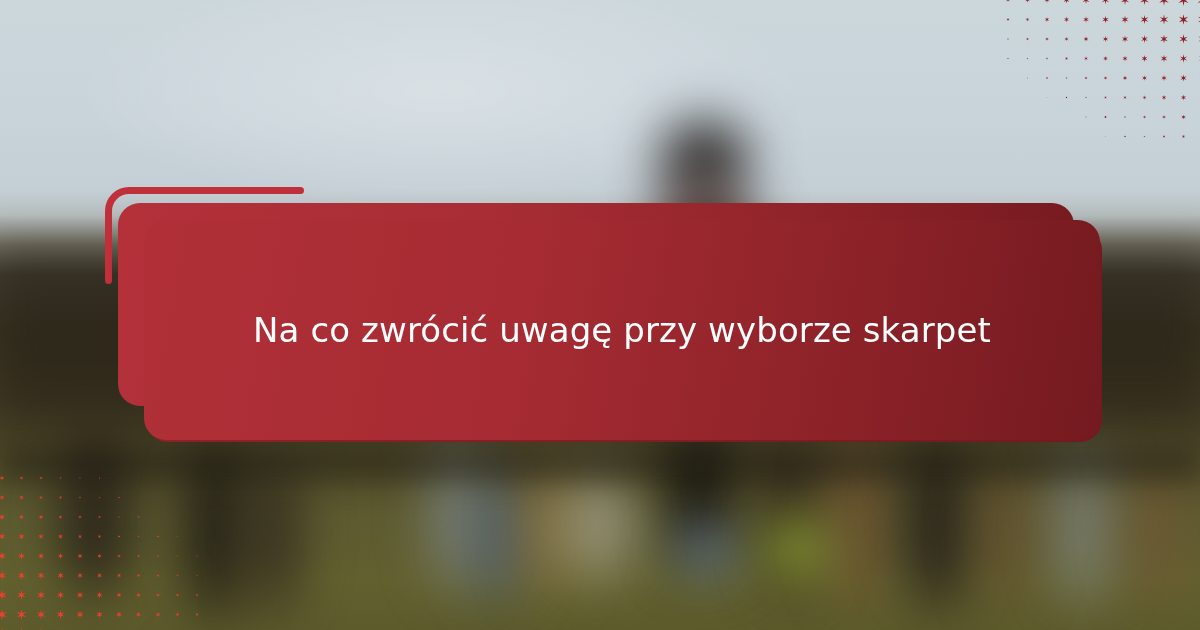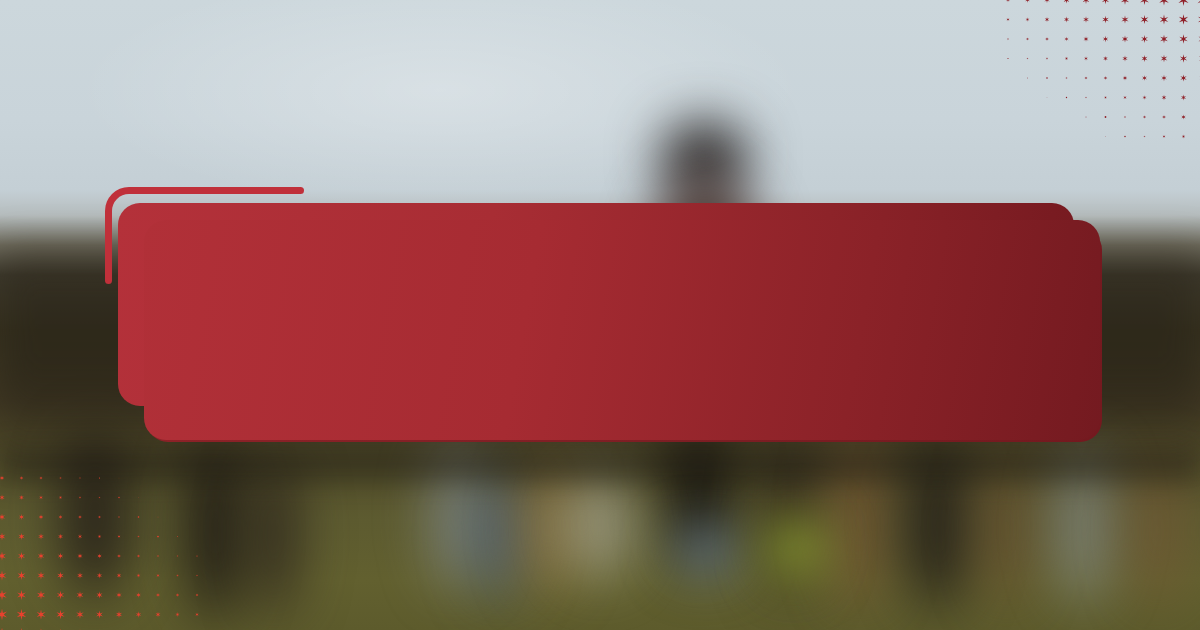--- a/index.html
+++ b/index.html
@@ -390,15 +390,16 @@
     </svg>
   </div>
 
   <div class="card-outline"></div>
 
   <div class="card-back"></div>
   <div class="card-front"></div>
   <div class="card-mid"></div>
 
   <div class="card-title">
+    <span class="line">Na co zwrócić uwagę przy wyborze skarpet</span>
   </div>
 
 </div>
 
 </body></html>

